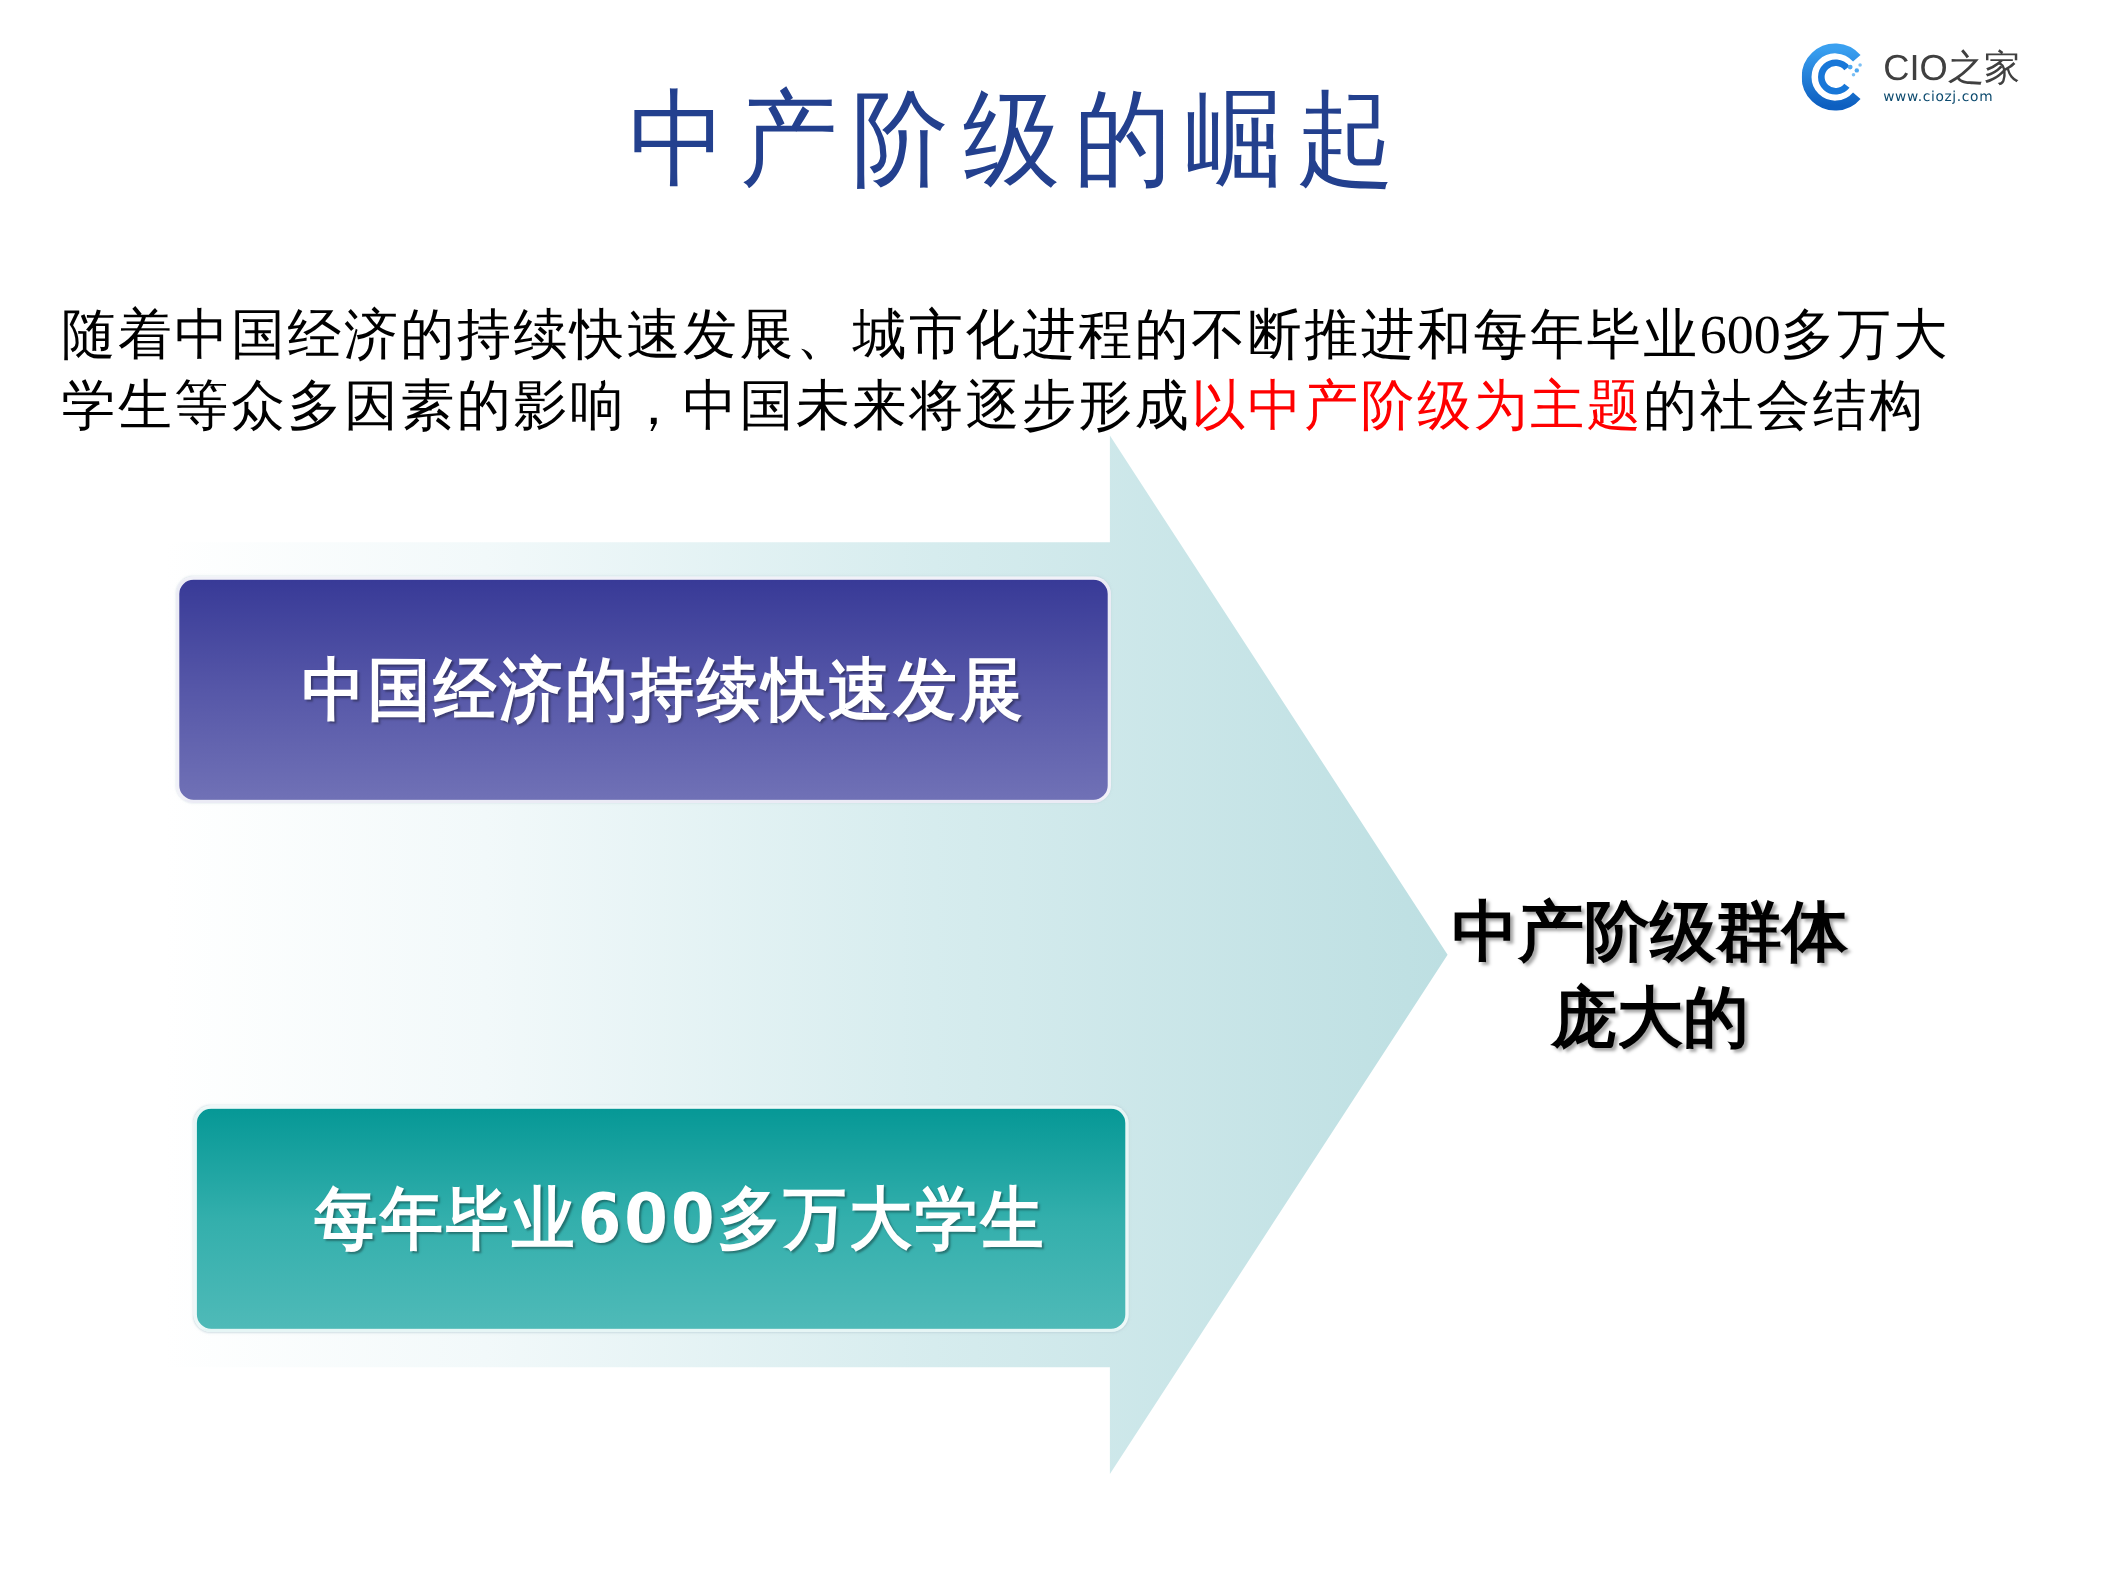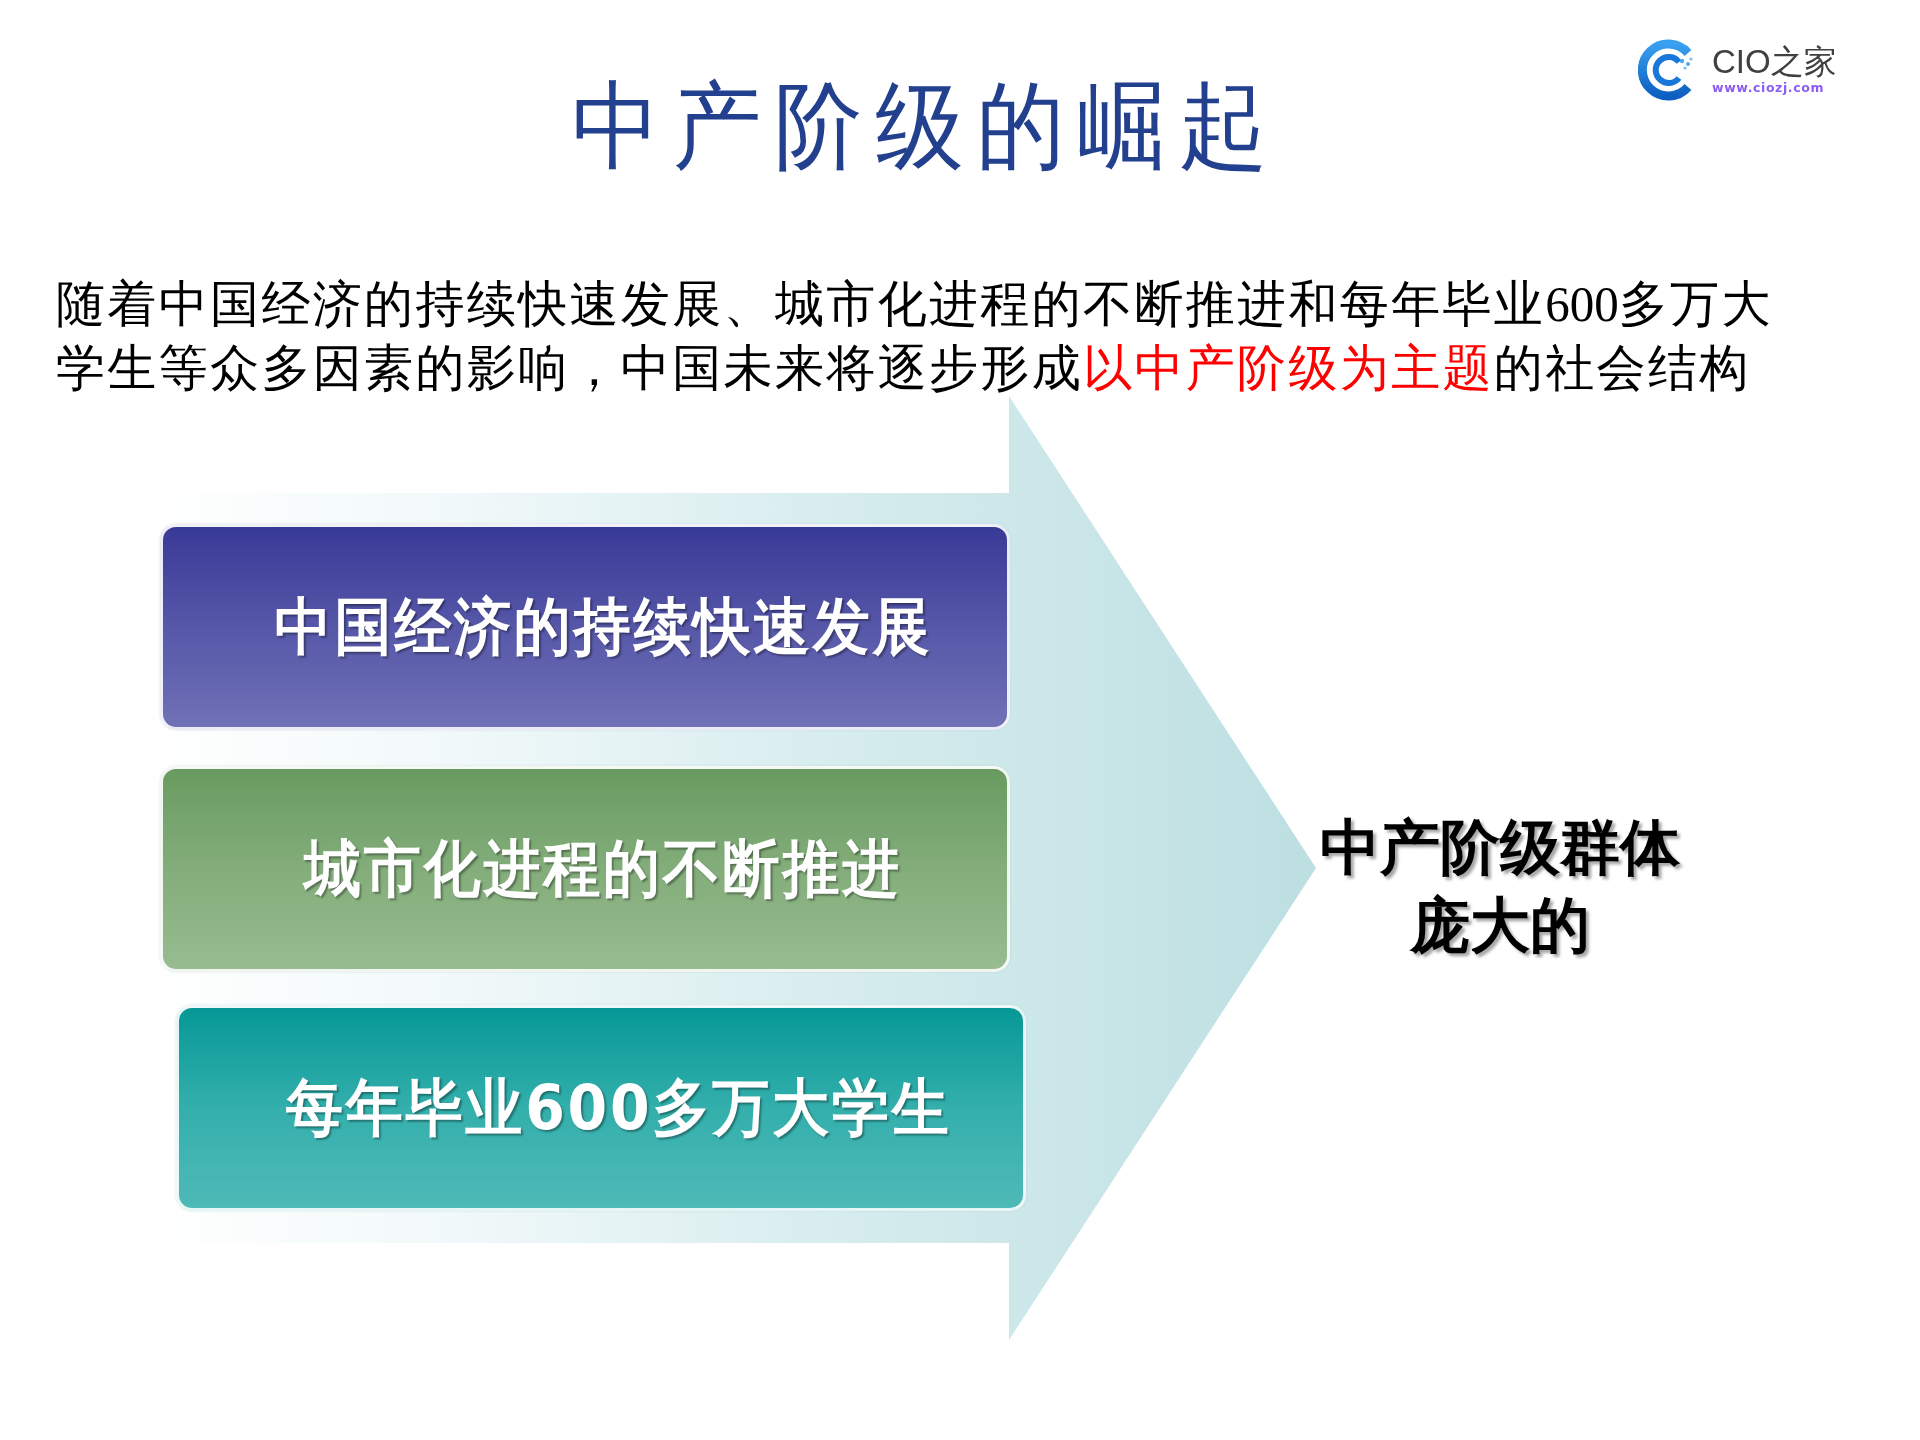--- a/index.html
+++ b/index.html
@@ -44,24 +44,24 @@
     }
     .logo-name {
       font-family: "Liberation Sans", "DejaVu Sans", sans-serif;
       font-size: 33px;
       line-height: 34px;
       color: #404040;
       letter-spacing: 0px;
     }
     .logo-url {
       font-family: "DejaVu Sans", sans-serif;
-      font-weight: bold;
+      font-weight: normal;
       font-size: 12.5px;
       line-height: 14px;
-      color: #8b5cf6;
+      color: #0c4a6e;
       letter-spacing: 0.6px;
       margin-top: 2px;
     }
 
     
     .title {
       position: absolute;
       left: 0;
       top: 66px;
       width: 1852px;
@@ -202,23 +202,20 @@
   <div class="title">中产阶级的崛起</div>
 
   <div class="intro">
     <span class="line"><span>随着中国经济的持续快速发展、城市化进程的不断推进和每年毕业</span><span class="num">600</span><span>多万大</span></span>
     <span class="line"><span>学生等众多因素的影响，中国未来将逐步形成</span><span class="highlight">以中产阶级为主题</span><span>的社会结构</span></span>
   </div>
 
   <div class="factor-box box-1">
     <span class="label">中国经济的持续快速发展</span>
   </div>
-  <div class="factor-box box-2">
-    <span class="label">城市化进程的不断推进</span>
-  </div>
   <div class="factor-box box-3">
     <span class="label">每年毕业600多万大学生</span>
   </div>
 
   <div class="result">
     <span class="line">中产阶级群体</span>
     <span class="line">庞大的</span>
   </div>
 
 </div>

